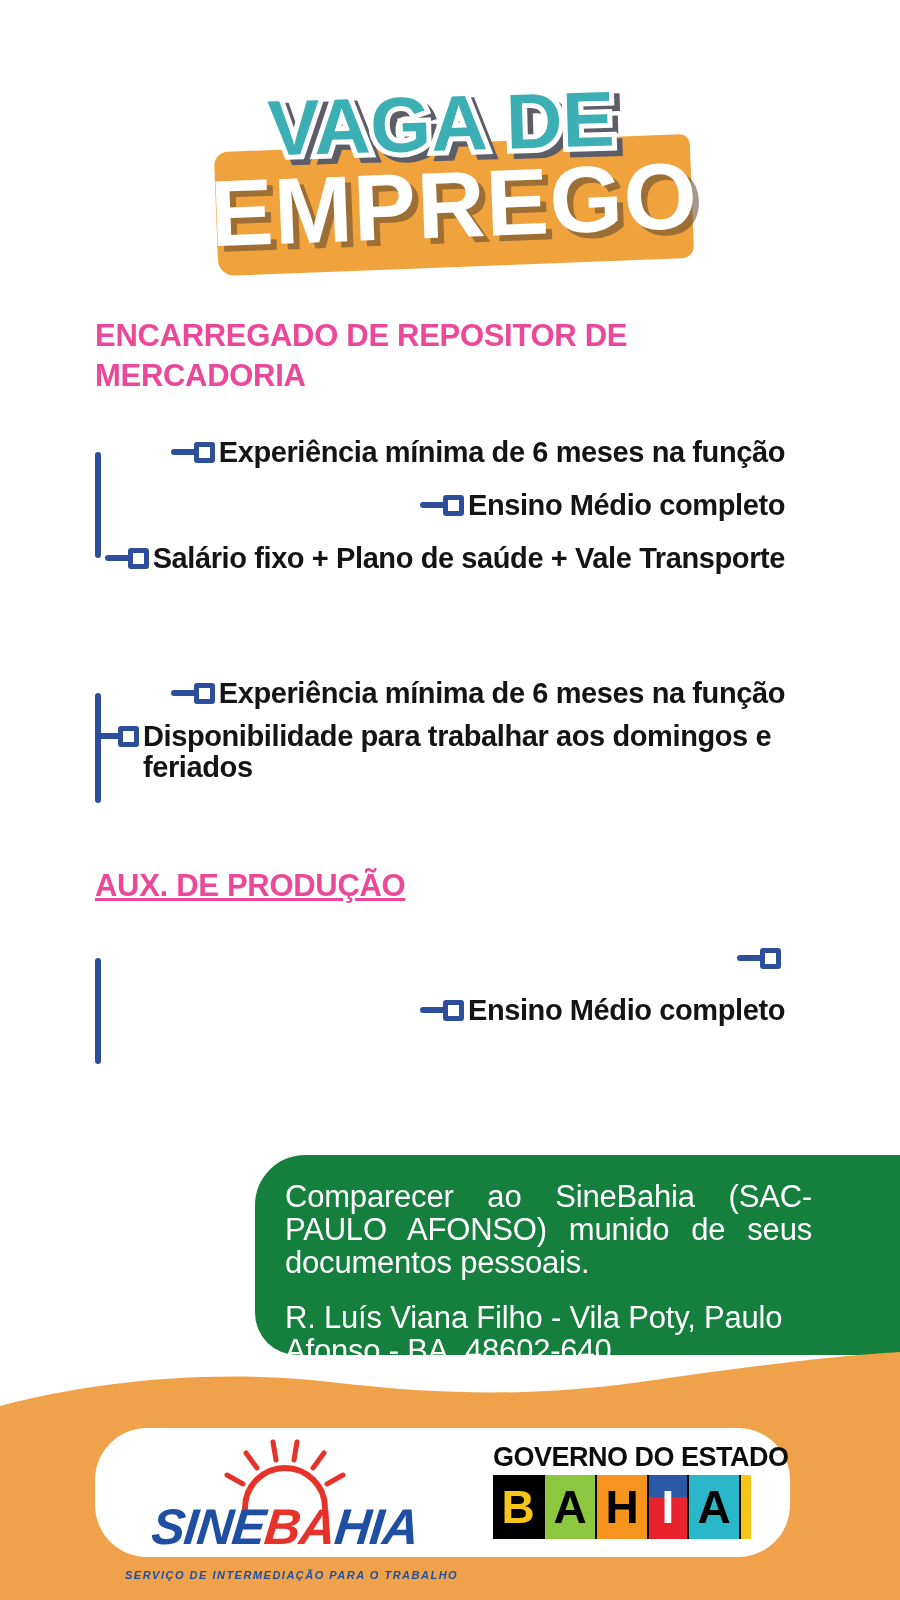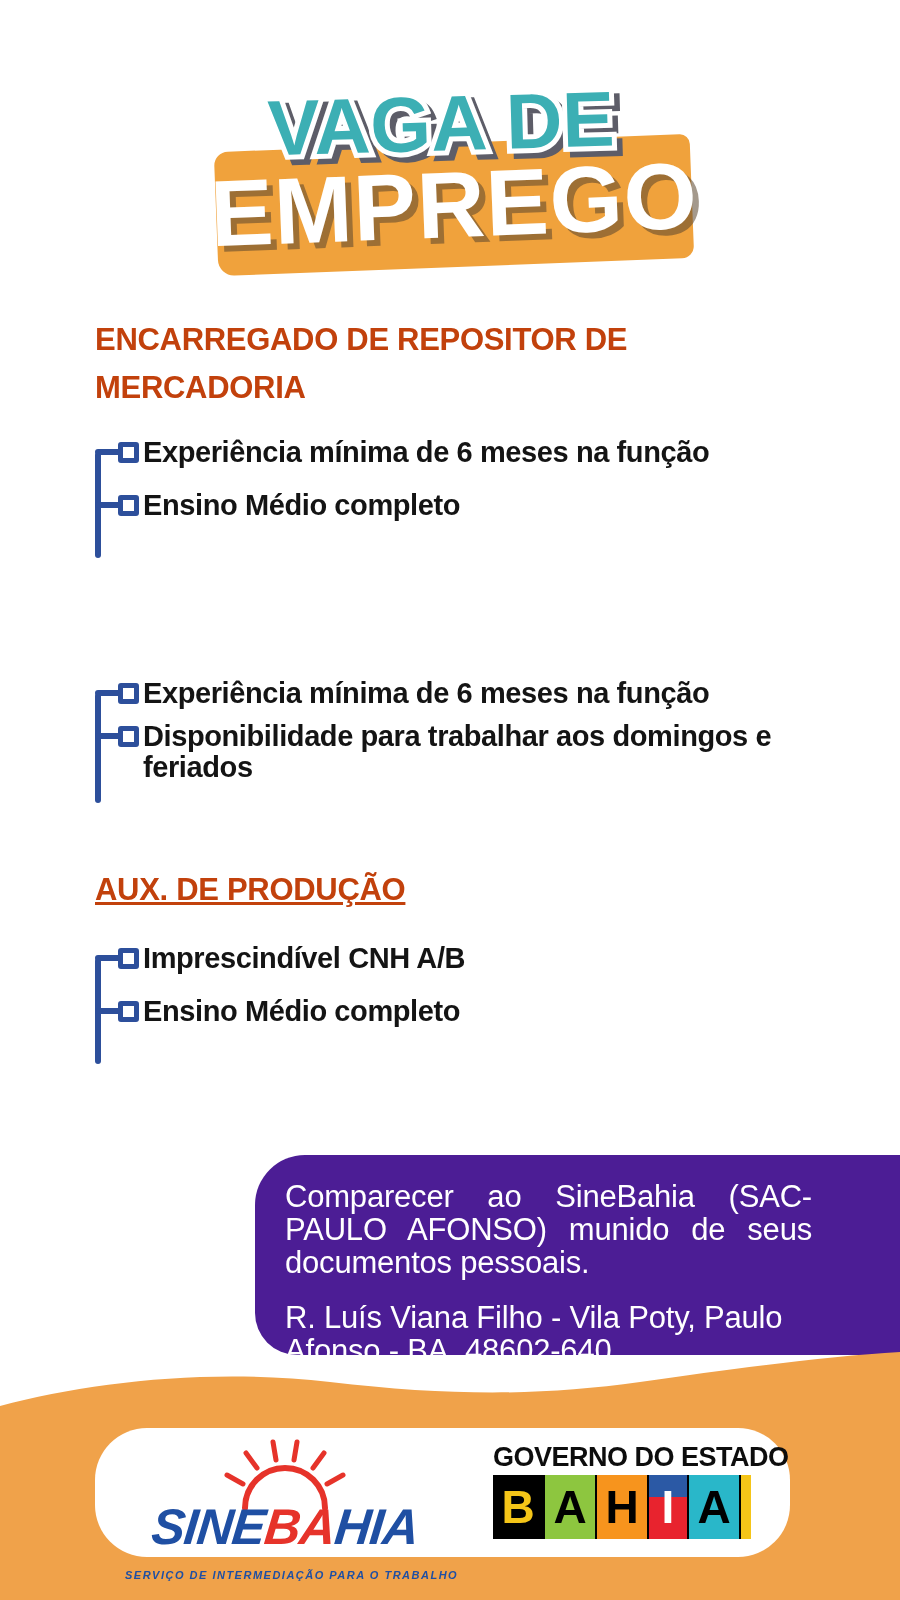--- a/index.html
+++ b/index.html
@@ -20,49 +20,49 @@
     display:flex;align-items:center;justify-content:center;z-index:-1;
   }
   .banner-text{
     font-weight:700;font-size:94px;color:#ffffff;letter-spacing:1px;line-height:1;
     text-shadow:6px 6px 0 rgba(90,70,45,0.55);
   }
   .title-wrap,.banner{z-index:2;}
   .title-wrap{z-index:3;}
   
   .sec-title{
-    position:absolute;left:95px;color:#c2410c;font-weight:700;font-size:31px;
-    line-height:48px;letter-spacing:-0.3px;
+    position:absolute;left:95px;color:#ec4899;font-weight:700;font-size:31px;
+    line-height:40px;letter-spacing:-0.3px;
   }
   .sec-title.t1{top:316px;width:620px;}
   .sec-title.t2{top:596px;width:760px;}
   .sec-title.t3{top:866px;width:760px;text-decoration:underline;}
   .list{position:absolute;left:95px;width:690px;}
   .list.s1{top:437px;}
   .list.s2{top:678px;}
   .list.s3{top:943px;}
   .vline{position:absolute;left:0;top:15px;width:6px;background:#2d4f9b;border-radius:3px;}
   .s1 .vline{height:106px;}
   .s2 .vline{height:110px;}
   .s3 .vline{height:106px;}
-  .item{display:flex;align-items:flex-start;}
+  .item{display:flex;align-items:flex-start;justify-content:flex-end;}
   .s1 .item{margin-bottom:22px;}
   .s2 .item1{margin-bottom:12px;}
   .s2 .item2{margin-bottom:5px;}
   .s3 .item{margin-bottom:22px;}
   .marker{flex:0 0 48px;width:48px;height:30px;position:relative;}
   .conn{position:absolute;left:0;top:12px;width:29px;height:6px;background:#2d4f9b;border-radius:3px;}
   .sq{position:absolute;left:23px;top:5px;width:11px;height:11px;border:5px solid #2d4f9b;border-radius:3px;background:#ffffff;}
   .item-text{
     font-weight:700;font-size:29px;line-height:31px;color:#141414;letter-spacing:-0.4px;
   }
   
   .contact-card{
     position:absolute;left:255px;top:1155px;width:645px;height:200px;
-    background:#4c1d95;border-radius:50px 0 0 42px;box-sizing:border-box;
+    background:#15803d;border-radius:50px 0 0 42px;box-sizing:border-box;
     padding:25px 88px 24px 30px;color:#ffffff;
   }
   .contact-card p{margin:0;font-size:31px;line-height:33px;letter-spacing:-0.2px;}
   .contact-instruction{text-align:justify;margin-bottom:22px !important;}
   
   .footer{position:absolute;left:0;top:1340px;width:900px;height:260px;}
   .footer-wave{position:absolute;left:0;top:0;}
   .logo-card{
     position:absolute;left:95px;top:88px;width:695px;height:129px;background:#ffffff;
     border-radius:52px;
@@ -119,20 +119,27 @@
         </span>
       <span class="item-text">Experiência mínima de 6 meses na função</span>
     </div>
     <div class="item item2">
       <span class="marker">
           <span class="conn"></span>
           <span class="sq"></span>
         </span>
       <span class="item-text">Ensino Médio completo</span>
     </div>
+    <div class="item item3">
+      <span class="marker">
+          <span class="conn"></span>
+          <span class="sq"></span>
+        </span>
+      <span class="item-text">Salário fixo + Plano de saúde + Vale Transporte</span>
+    </div>
   </div>
 
   <div class="list s2">
     <div class="vline"></div>
     <div class="item item1">
       <span class="marker">
           <span class="conn"></span>
           <span class="sq"></span>
         </span>
       <span class="item-text">Experiência mínima de 6 meses na função</span>
@@ -147,21 +154,20 @@
   </div>
 
   <div class="sec-title t3">AUX. DE PRODUÇÃO</div>
   <div class="list s3">
     <div class="vline"></div>
     <div class="item item1">
       <span class="marker">
           <span class="conn"></span>
           <span class="sq"></span>
         </span>
-      <span class="item-text">Imprescindível CNH A/B</span>
     </div>
     <div class="item item2">
       <span class="marker">
           <span class="conn"></span>
           <span class="sq"></span>
         </span>
       <span class="item-text">Ensino Médio completo</span>
     </div>
   </div>
 

